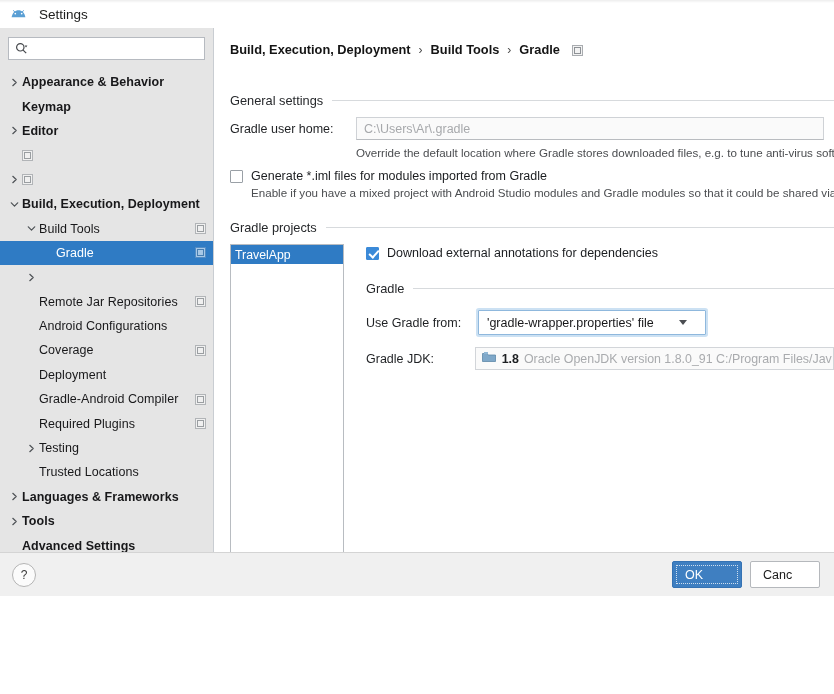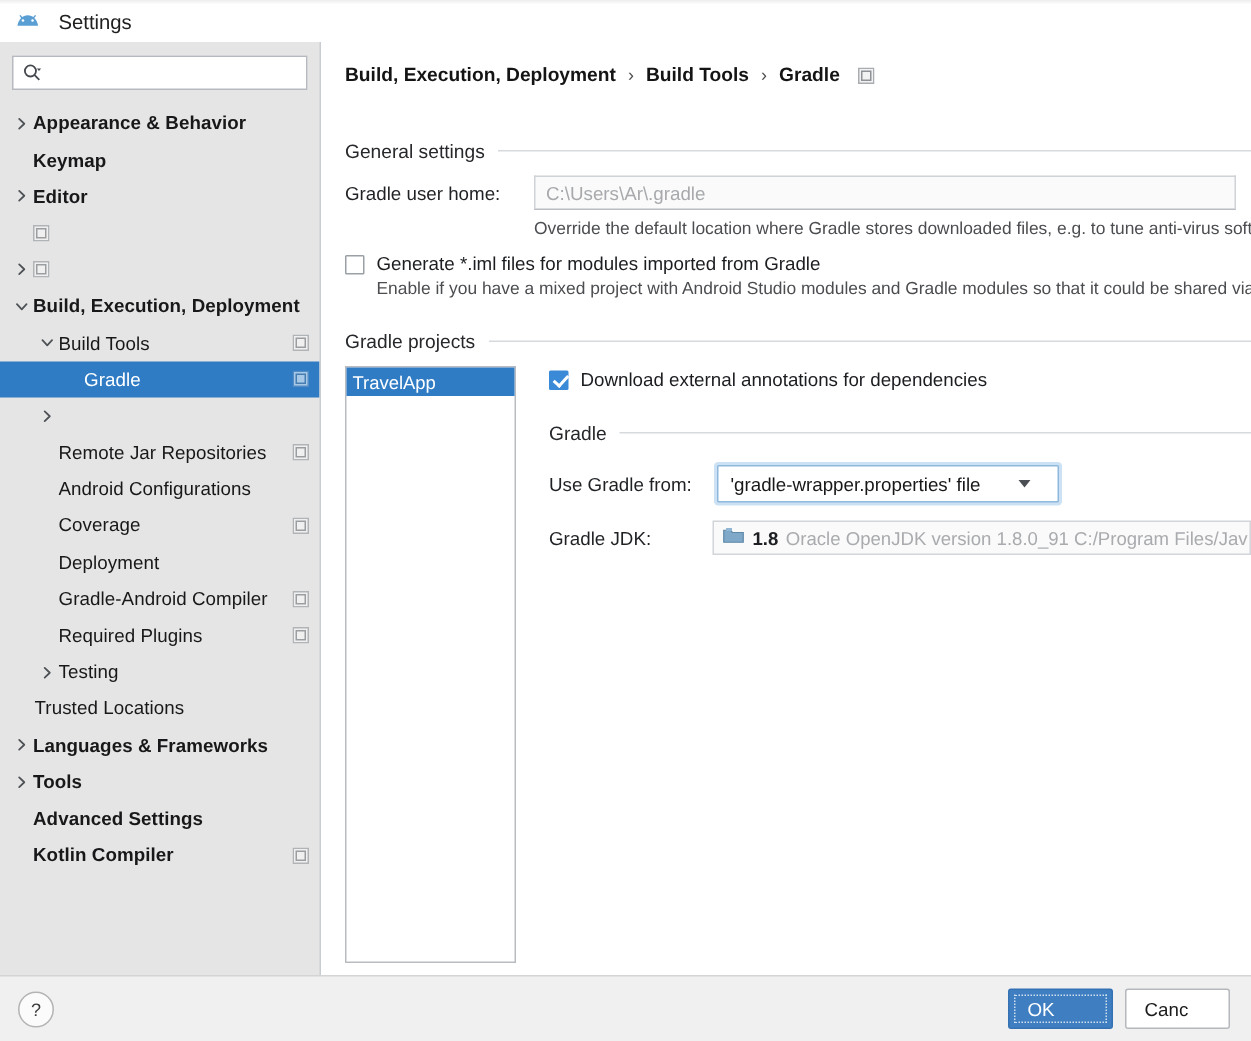--- a/index.html
+++ b/index.html
@@ -32,21 +32,21 @@
     margin-right: 12px;
     display: block;
   }
   .title-text {
     font-size: 13.5px;
     color: #20201f;
   }
 
   
   .window {
-    height: 694px;
+    height: 596px;
     display: flex;
     flex-direction: column;
   }
   .body-area {
     flex: 1;
     display: flex;
     min-height: 0;
     position: relative;
   }
 
@@ -500,21 +500,21 @@
             </span>
           </div>
           <div class="tree-row" style="padding-left: 23px;">
             <span class="arrow">
               <svg width="9" height="9" viewBox="0 0 9 9">
                 <path d="M2.8 1.3 L6.2 4.5 L2.8 7.7" fill="none" stroke="#4e5256" stroke-width="1.2" stroke-linecap="round" stroke-linejoin="round"></path>
               </svg>
             </span>
             <span class="row-label">Testing</span>
           </div>
-          <div class="tree-row" style="padding-left: 7px;">
+          <div class="tree-row" style="padding-left: 23px;">
             <span class="arrow"></span>
             <span class="row-label">Trusted Locations</span>
           </div>
           <div class="tree-row" style="padding-left: 6px;">
             <span class="arrow">
               <svg width="9" height="9" viewBox="0 0 9 9">
                 <path d="M2.8 1.3 L6.2 4.5 L2.8 7.7" fill="none" stroke="#4e5256" stroke-width="1.2" stroke-linecap="round" stroke-linejoin="round"></path>
               </svg>
             </span>
             <span class="row-label bold">Languages &amp; Frameworks</span>

